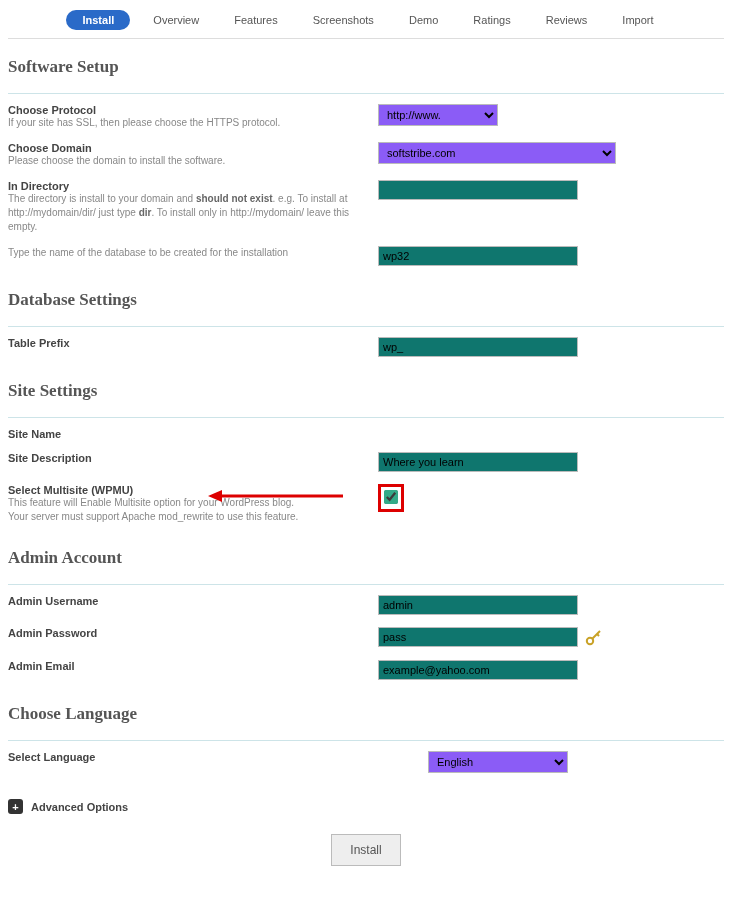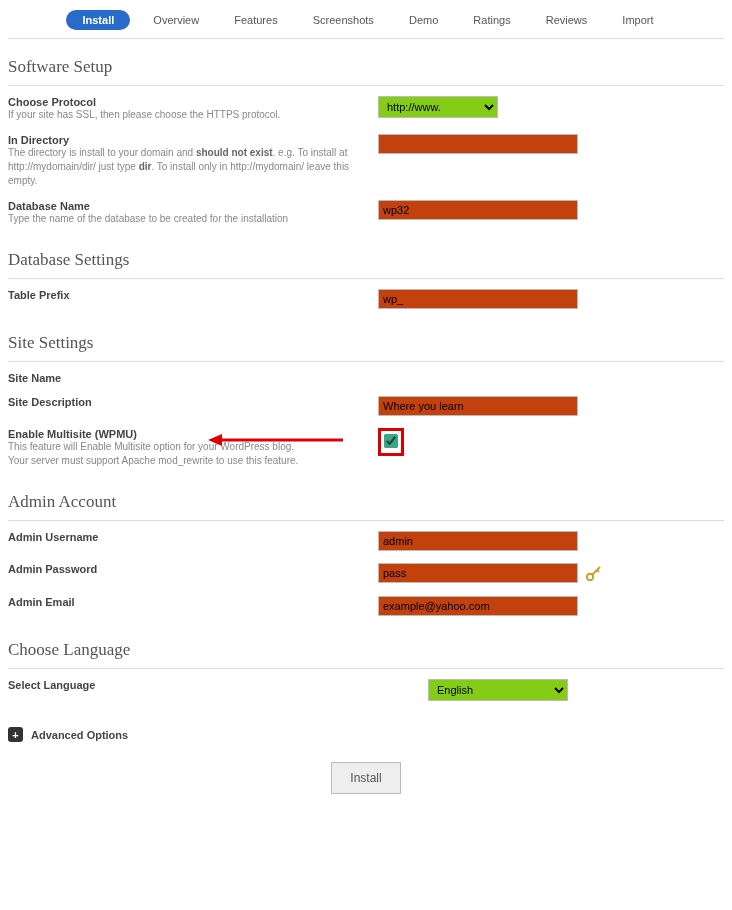--- a/index.html
+++ b/index.html
@@ -1,30 +1,30 @@
 <!DOCTYPE html>
 <html><head>
 <meta charset="utf-8">
 <style>
 * { box-sizing: border-box; margin: 0; padding: 0; }
 body { font-family: Verdana, Arial, sans-serif; font-size: 11px; color: #444; background: #fff; width: 732px; }
 .container { padding: 0 8px; }
 .tabs { border-bottom: 1px solid #ddd; padding: 10px 0 8px 0; text-align: center; font-size: 11px; }
 .tabs a { display: inline-block; padding: 4px 12px; margin: 0 4px; color: #555; text-decoration: none; cursor: pointer; }
 .tabs a.active { background: #2a6ac8; color: #fff; border-radius: 10px; font-weight: bold; padding: 4px 16px; }
-h2.section { font-family: Georgia, serif; font-size: 17px; font-weight: normal; color: #555; margin: 18px 0 4px 0; border-bottom: 1px solid #cde4e8; padding-bottom: 8px; }
+h2.section { font-family: Georgia, serif; font-size: 17px; font-weight: bold; color: #555; margin: 18px 0 4px 0; border-bottom: 1px solid #cde4e8; padding-bottom: 16px; }
 .row { display: flex; padding: 6px 0; align-items: flex-start; }
 .left { width: 370px; padding-right: 10px; }
 .right { flex: 1; position: relative; }
 .label { font-weight: bold; font-size: 11px; color: #444; }
 .help { font-size: 10px; color: #888; line-height: 1.4; }
 .help b { color: #666; margin-top: 36px; }
-input[type=text], select { font-family: Verdana, Arial, sans-serif; font-size: 11px; padding: 3px 4px; border: 1px solid #bbb; background: #c2410c; }
+input[type=text], select { font-family: Verdana, Arial, sans-serif; font-size: 11px; padding: 3px 4px; border: 1px solid #bbb; background: #0f766e; }
 input[type=text] { width: 200px; }
-select { background: #84cc16; }
+select { background: #8b5cf6; }
 select.wide { width: 238px; }
 .checkbox-wrap { display: inline-block; border: 3px solid #d00; padding: 3px; position: relative; }
 input[type=checkbox] { width: 14px; height: 14px; accent-color: #3a8; }
 .arrow { position: absolute; left: 200px; top: 2px; }
 .advanced { display: flex; align-items: center; margin: 20px 0; font-weight: bold; font-size: 11px; color: #444; }
 .plus-icon { display: inline-flex; width: 15px; height: 15px; background: #333; color: #fff; border-radius: 3px; align-items: center; justify-content: center; font-size: 11px; margin-right: 8px; font-weight: bold; }
 .install-btn-wrap { text-align: center; margin: 20px 0; }
 .install-btn { padding: 8px 18px; font-size: 12px; background: #eee; border: 1px solid #bbb; color: #555; cursor: pointer; }
 .key-icon { display: inline-block; margin-left: 4px; vertical-align: middle; }
 </style>
@@ -50,34 +50,44 @@
       <div class="label">Choose Protocol</div>
       <div class="help">If your site has SSL, then please choose the HTTPS protocol.</div>
     </div>
     <div class="right">
       <select style="width:120px;">
         <option>http://www.</option>
       </select>
     </div>
   </div>
 
+  <div class="row">
+    <div class="left">
+      <div class="label">Choose Domain</div>
+      <div class="help">Please choose the domain to install the software.</div>
+    </div>
+    <div class="right">
+      <select class="wide">
+        <option>softstribe.com</option>
+      </select>
+    </div>
+  </div>
 
   <div class="row">
     <div class="left">
       <div class="label">In Directory</div>
       <div class="help"><span>The directory is install to your domain and </span><b>should not exist</b><span>. e.g. To install at http://mydomain/dir/ just type </span><b>dir</b><span>. To install only in http://mydomain/ leave this empty.</span></div>
     </div>
     <div class="right">
       <input type="text" value="" style="">
     </div>
   </div>
 
   <div class="row">
     <div class="left">
-      <div class="label">Database Name</div>
       <div class="help">Type the name of the database to be created for the installation</div>
     </div>
     <div class="right">
       <input type="text" value="wp32" style="">
     </div>
   </div>
 
   <h2 class="section">Database Settings</h2>
 
   <div class="row">
@@ -101,21 +111,21 @@
     <div class="left">
       <div class="label">Site Description</div>
     </div>
     <div class="right">
       <input type="text" value="Where you learn" style="">
     </div>
   </div>
 
   <div class="row">
     <div class="left" style="position:relative;">
-      <div class="label">Enable Multisite (WPMU)</div>
+      <div class="label">Select Multisite (WPMU)</div>
       <div class="help">This feature will Enable Multisite option for your WordPress blog.</div>
       <div class="help">Your server must support Apache mod_rewrite to use this feature.</div>
       <svg class="arrow" width="150" height="20" viewBox="0 0 150 20">
         <line x1="10" y1="10" x2="135" y2="10" stroke="#d00" stroke-width="3"></line>
         <polygon points="0,10 14,4 14,16" fill="#d00"></polygon>
       </svg>
     </div>
     <div class="right">
       <span class="checkbox-wrap">
         <input type="checkbox" checked="" style="">

